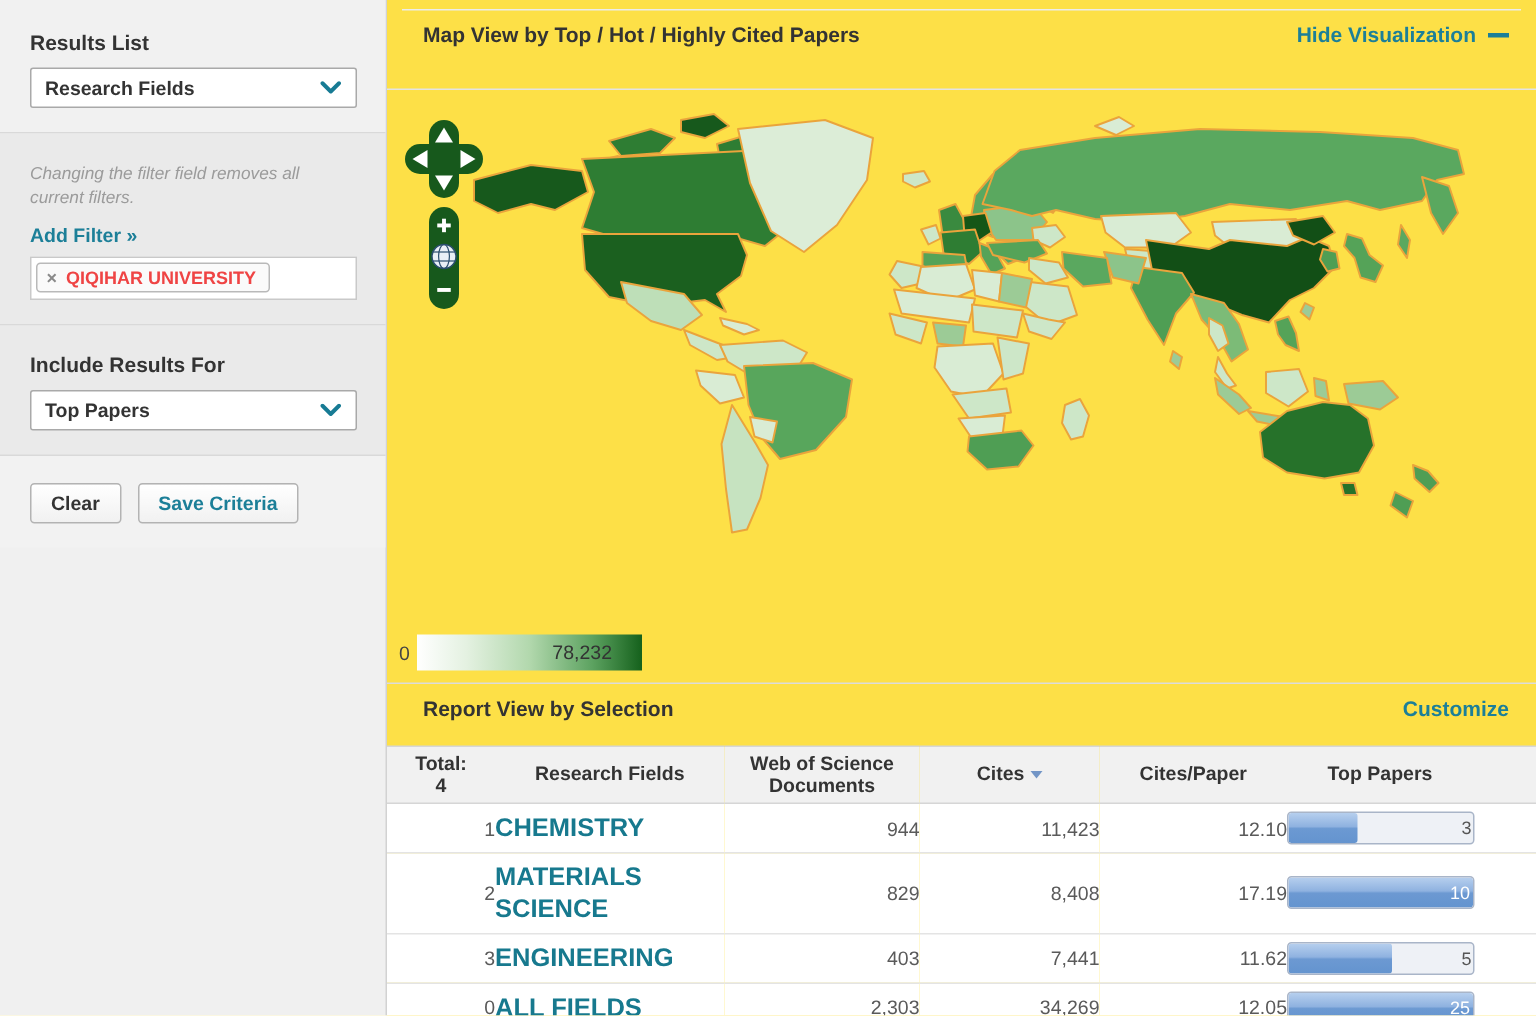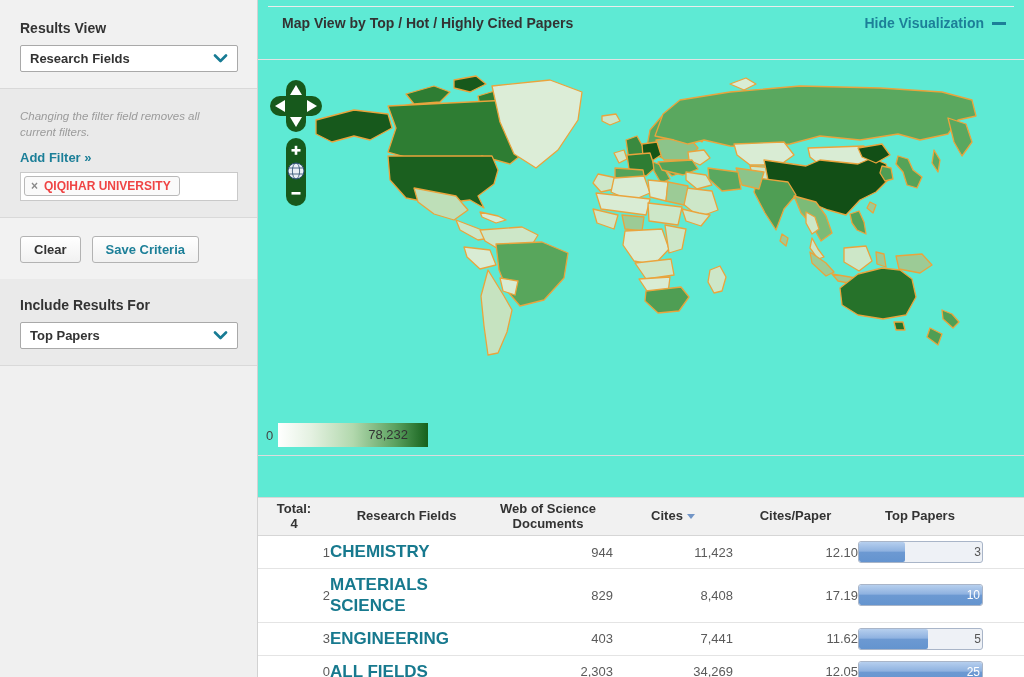--- a/index.html
+++ b/index.html
@@ -34,21 +34,21 @@
   .filter-tag .x { color:#8a8a8a; font-size:12px; font-weight:bold; }
   .filter-tag .t { color:#ef4444; font-size:12px; font-weight:bold; white-space:nowrap; }
   .btn { height:27px; background:linear-gradient(#ffffff,#f1f1f1); border:1px solid #b3b3b3;
     border-radius:3px; font-size:13px; font-weight:bold; padding:0 13px; cursor:pointer;
     font-family:"Liberation Sans", sans-serif; }
   .btn.clear { color:#333; }
   .btn.save { color:#1c7f98; }
 
   
   .main { position:absolute; left:258px; top:0; width:766px; height:677px;
-    background:#5eead4; overflow:hidden; }
+    background:#fde047; overflow:hidden; }
   .top-rule { position:absolute; top:6px; left:10px; right:10px; height:1px; background:#ececec; }
   .map-header { position:absolute; top:15px; left:24px; right:18px; display:flex;
     justify-content:space-between; align-items:center; }
   .map-title { font-size:14px; font-weight:bold; color:#333; }
   .hide-link { font-size:14px; font-weight:bold; color:#1c7f98; display:flex;
     align-items:center; gap:8px; cursor:pointer; }
   .dash-icon { width:14px; height:3px; background:#1c7f98; display:inline-block; }
   .map-divider { position:absolute; top:59px; left:0; right:0; height:1px; background:#e3e3e3; }
   .map-svg { position:absolute; left:0; top:58px; }
 
@@ -92,53 +92,53 @@
   .bar-num.onblue { color:#fff; right:2px; }
 </style>
 </head>
 <body>
 
 <div class="stage">
 
   <aside class="sidebar">
 
     <section class="sb-sec sec1">
-      <div class="sb-label">Results View</div>
+      <div class="sb-label">Results List</div>
       <div class="dropdown">
         <span class="val">Research Fields</span>
         <svg width="15" height="9" viewBox="0 0 15 9">
           <path d="M2,1.5 L7.5,7 L13,1.5" stroke="#177b94" stroke-width="2.6" fill="none" stroke-linecap="round" stroke-linejoin="round"></path>
         </svg>
       </div>
     </section>
 
     <section class="sb-sec sec2">
       <div class="sb-note">Changing the filter field removes all current filters.</div>
       <a class="add-filter">Add Filter »</a>
       <div class="tag-box">
         <span class="filter-tag">
           <span class="x">×</span>
           <span class="t">QIQIHAR UNIVERSITY</span>
         </span>
       </div>
     </section>
 
-    <section class="sb-sec sec4">
-      <button class="btn clear">Clear</button>
-      <button class="btn save">Save Criteria</button>
-    </section>
-
     <section class="sb-sec sec3">
       <div class="sb-label">Include Results For</div>
       <div class="dropdown">
         <span class="val">Top Papers</span>
         <svg width="15" height="9" viewBox="0 0 15 9">
           <path d="M2,1.5 L7.5,7 L13,1.5" stroke="#177b94" stroke-width="2.6" fill="none" stroke-linecap="round" stroke-linejoin="round"></path>
         </svg>
       </div>
+    </section>
+
+    <section class="sb-sec sec4">
+      <button class="btn clear">Clear</button>
+      <button class="btn save">Save Criteria</button>
     </section>
   </aside>
 
   <div class="main">
     <div class="top-rule"></div>
 
     <div class="map-header">
       <div class="map-title">Map View by Top / Hot / Highly Cited Papers</div>
       <div class="hide-link">
         <span>Hide Visualization</span>
@@ -257,20 +257,24 @@
     </svg>
 
     <div class="legend">
       <span class="legend-min">0</span>
       <div class="legend-bar">
         <span class="legend-max">78,232</span>
       </div>
     </div>
 
     <div class="report-divider"></div>
+    <div class="report-header">
+      <div class="report-title">Report View by Selection</div>
+      <div class="customize-link">Customize</div>
+    </div>
 
     <table class="report">
       <colgroup>
         <col style="width:72px">
           <col style="width:153px">
           <col style="width:130px">
         <col style="width:120px">
           <col style="width:125px">
           <col style="width:182px">
       </colgroup>

